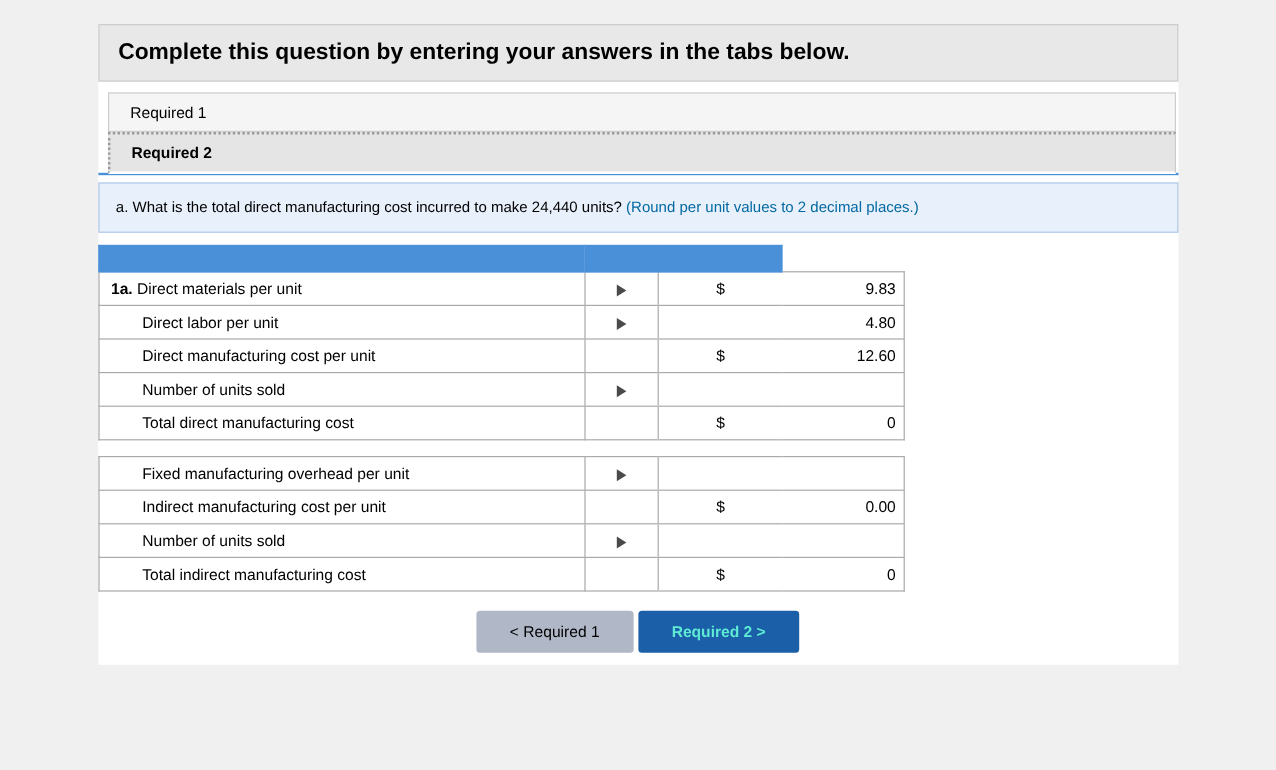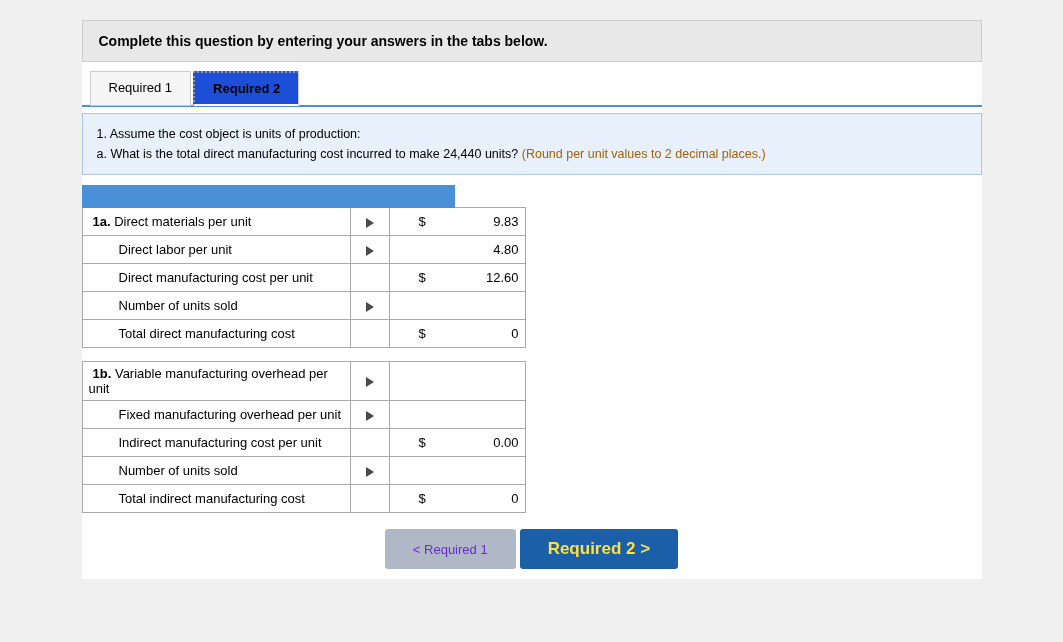--- a/index.html
+++ b/index.html
@@ -14,68 +14,69 @@
       min-height: 642px;
     }
     .container {
       width: 900px;
       background: #fff;
     }
     .instruction-bar {
       background: #e8e8e8;
       border: 1px solid #ccc;
       padding: 12px 16px;
-      font-size: 14px;
+      font-size: 19px;
       font-weight: bold;
       margin-bottom: 8px;
     }
     .tabs-row {
       display: flex;
       border-bottom: 2px solid #4a90d9;
       margin-bottom: 0;
       padding-left: 8px;
+      flex-direction: column;
     }
     .tab {
       padding: 8px 18px;
       border: 1px solid #ccc;
       background: #f5f5f5;
       cursor: pointer;
       font-size: 13px;
       margin-right: 2px;
       position: relative;
       top: 1px;
     }
     .tab.active {
-      background: #1d4ed8;
+      background: #e5e5e5;
       border-bottom: 2px solid #fff;
       font-weight: bold;
       border-top: 2px dotted #999;
       border-left: 2px dotted #999;
       border-right: 1px solid #ccc;
     }
     .tab:not(.active) {
       border: 1px solid #ccc;
     }
     .question-box {
       background: #e8f0fb;
       border: 1px solid #b0c8e8;
       padding: 10px 14px;
       font-size: 12.5px;
       line-height: 1.6;
       margin-top: 6px;
       margin-bottom: 10px;
     }
     .question-box .red {
-      color: #a16207;
+      color: #0369a1;
     }
     .table-wrap {
       margin: 0 0 12px 0;
     }
     table {
-      width: 444px;
+      width: 672px;
       border-collapse: collapse;
       font-size: 13px;
     }
     table thead tr th {
       background: #4a90d9;
       height: 22px;
       border: 1px solid #4a90d9;
     }
     table tbody tr td {
       border: 1px solid #aaa;
@@ -126,33 +127,33 @@
     }
     .nav-buttons {
       display: flex;
       justify-content: center;
       gap: 4px;
       margin-top: 16px;
       margin-bottom: 10px;
     }
     .btn-prev {
       background: #b0b8c8;
-      color: #6d28d9;
+      color: #000000;
       border: none;
       padding: 10px 28px;
       font-size: 13px;
       cursor: pointer;
       border-radius: 3px;
     }
     .btn-next {
       background: #1a5fa8;
-      color: #fde047;
+      color: #5eead4;
       border: none;
       padding: 10px 28px;
-      font-size: 17px;
+      font-size: 13px;
       cursor: pointer;
       border-radius: 3px;
       font-weight: bold;
     }
     .header-col-empty {
       background: #4a90d9;
       width: 320px;
     }
     .header-col-blue {
       background: #4a90d9;
@@ -172,21 +173,20 @@
   <div class="tabs-row">
     <div class="tab">
       <span>Required 1</span>
     </div>
     <div class="tab active">
       <span>Required 2</span>
     </div>
   </div>
 
   <div class="question-box">
-    <div>1. Assume the cost object is units of production:</div>
     <div>
       <span>a. What is the total direct manufacturing cost incurred to make 24,440 units? </span><span class="red">(Round per unit values to 2 decimal places.)</span>
     </div>
   </div>
 
   <div class="table-wrap">
     <table>
       <thead>
         <tr>
           <th class="header-col-empty"></th>
@@ -238,29 +238,20 @@
           </td>
           <td class="arrow-col"></td>
           <td class="dollar-col">$</td>
           <td class="value-col">0</td>
         </tr>
 
         <tr class="spacer-row">
           <td colspan="4"></td>
         </tr>
 
-        <tr>
-          <td class="row-label">
-            <span class="section-num">1b.</span>
-            <span>Variable manufacturing overhead per unit</span>
-          </td>
-          <td class="arrow-col"><span class="triangle"></span></td>
-          <td class="dollar-col"></td>
-          <td class="value-col"></td>
-        </tr>
 
         <tr>
           <td class="row-label indent">
             <span>Fixed manufacturing overhead per unit</span>
           </td>
           <td class="arrow-col"><span class="triangle"></span></td>
           <td class="dollar-col"></td>
           <td class="value-col"></td>
         </tr>
 

